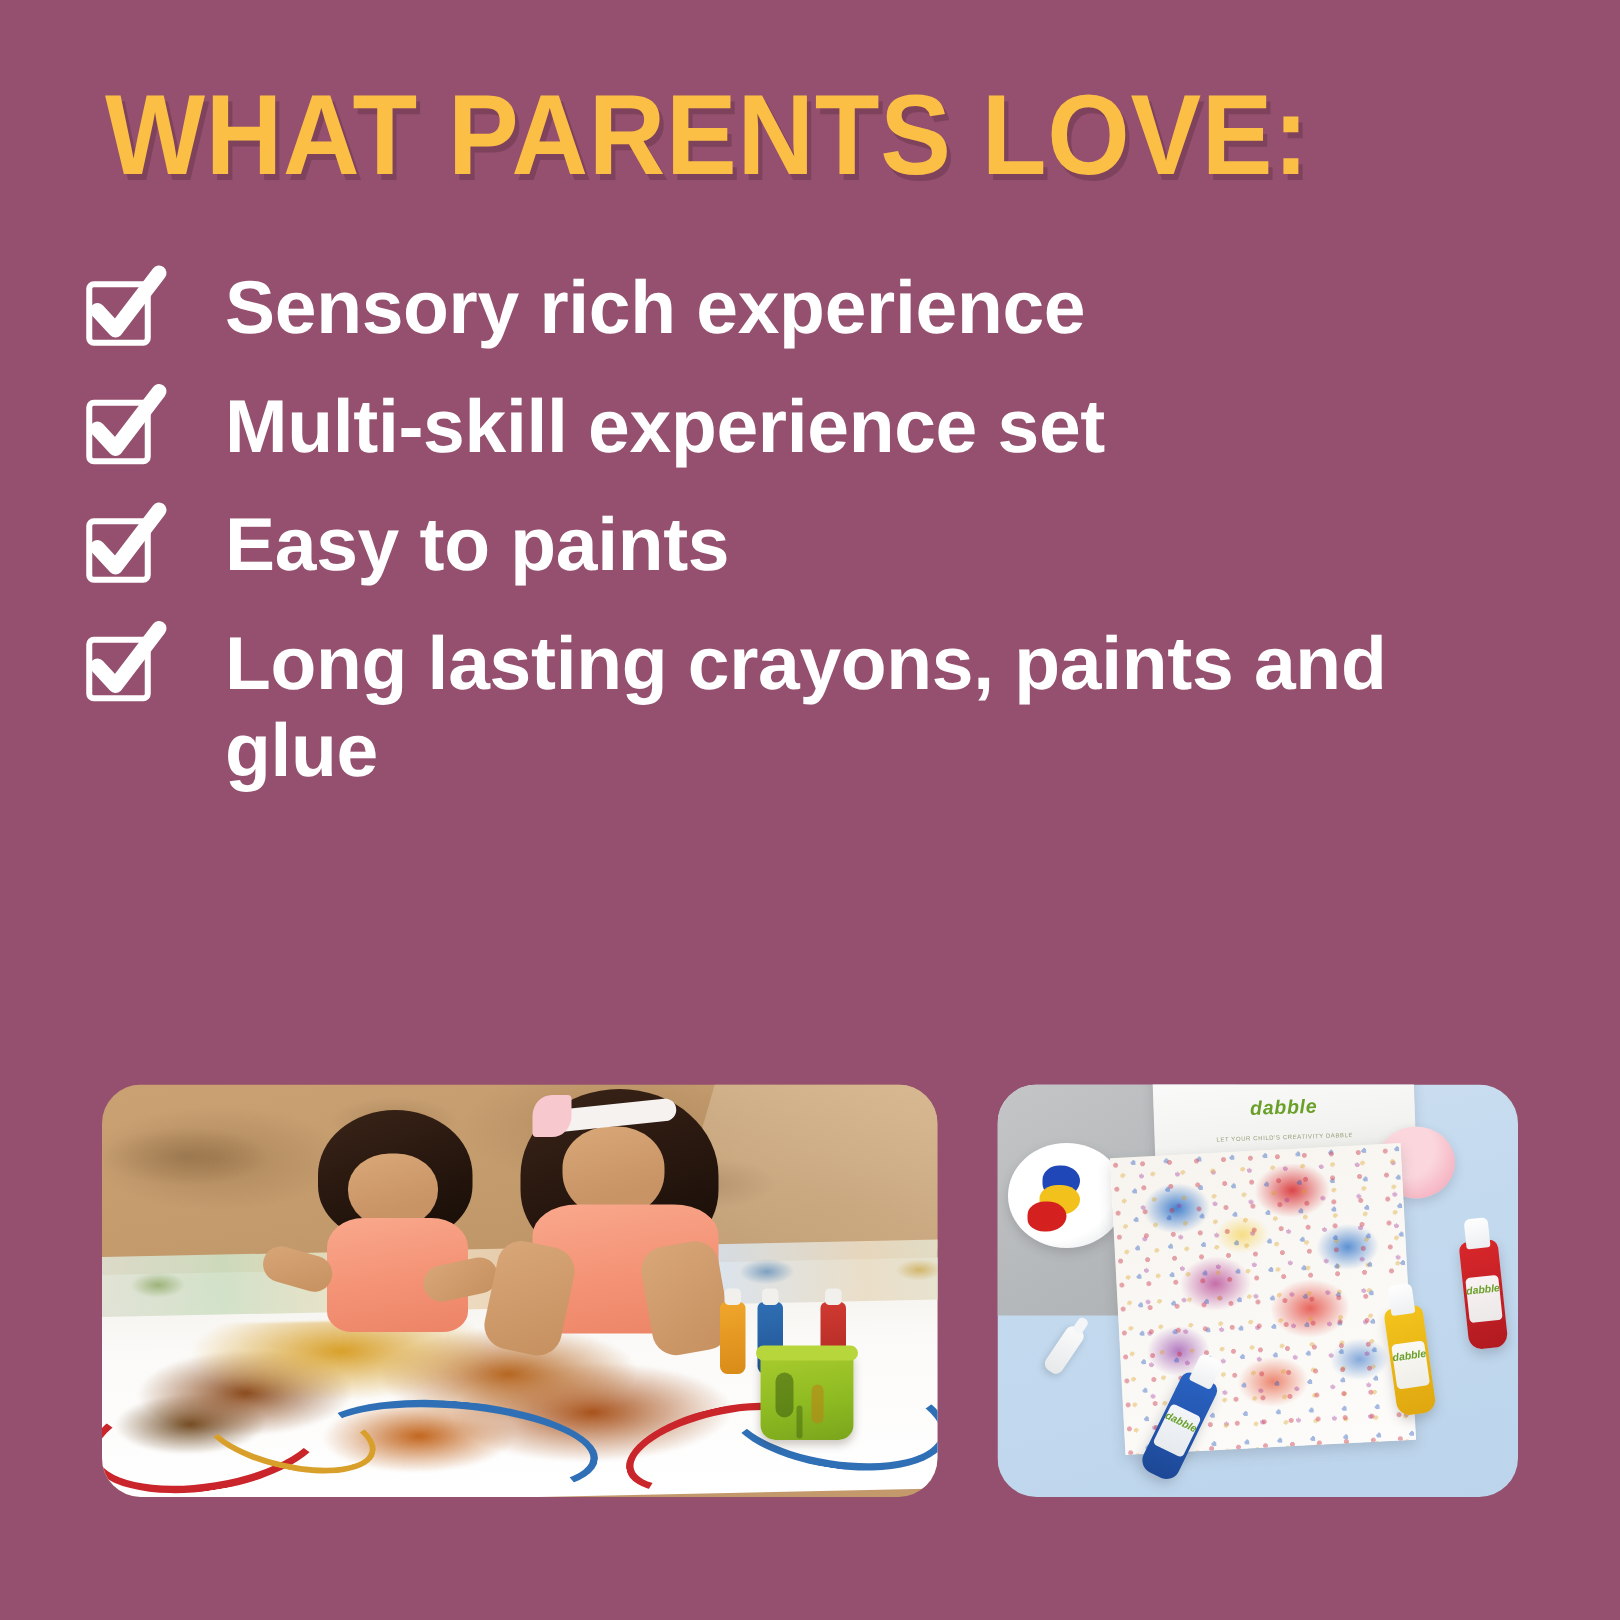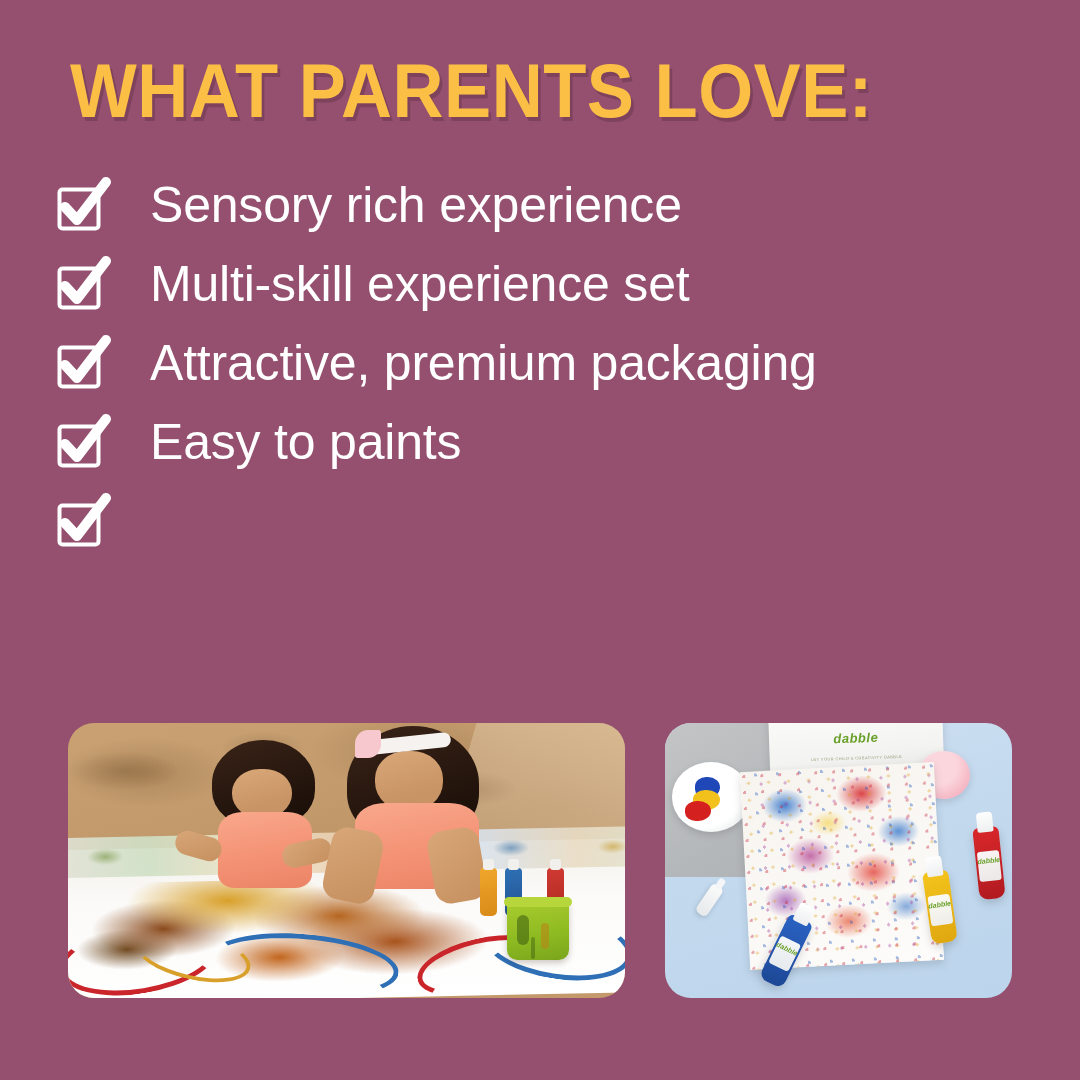--- a/index.html
+++ b/index.html
@@ -23,21 +23,21 @@
 
   
   .list{position:absolute;left:56px;top:176px;width:980px;}
   .item{position:relative;display:flex;align-items:flex-start;margin-bottom:21px;}
   .cbx{
     position:relative;flex:0 0 auto;
     width:52px;height:52px;margin-top:4px;margin-right:42px;
   }
   .cbx svg{display:block;width:52px;height:52px;overflow:visible;}
   .item-text{
-    color:#ffffff;font-weight:normal;
+    color:#ffffff;font-weight:bold;
     font-size:50px;line-height:58px;
     letter-spacing:-0.2px;
     max-width:870px;
   }
 
   
   .photo{
     position:absolute;border-radius:26px;overflow:hidden;
   }
   .photo-left{left:68px;top:723px;width:557px;height:275px;}
@@ -241,47 +241,39 @@
       <span class="cbx">
         <svg viewBox="0 0 52 52" xmlns="http://www.w3.org/2000/svg">
           <rect x="3.5" y="9.5" width="39" height="39" rx="3" fill="none" stroke="#ffffff" stroke-width="4"></rect>
           <path d="M9 27 L21 40 L50 2" fill="none" stroke="#ffffff" stroke-width="10" stroke-linecap="round" stroke-linejoin="round"></path>
         </svg>
       </span>
       <span class="item-text">Multi-skill experience set</span>
     </div>
 
 
-    <div class="item">
-      <span class="cbx">
-        <svg viewBox="0 0 52 52" xmlns="http://www.w3.org/2000/svg">
-          <rect x="3.5" y="9.5" width="39" height="39" rx="3" fill="none" stroke="#ffffff" stroke-width="4"></rect>
-          <path d="M9 27 L21 40 L50 2" fill="none" stroke="#ffffff" stroke-width="10" stroke-linecap="round" stroke-linejoin="round"></path>
-        </svg>
-      </span>
-      <span class="item-text">Attractive, premium packaging</span>
-    </div>
 
     <div class="item">
       <span class="cbx">
         <svg viewBox="0 0 52 52" xmlns="http://www.w3.org/2000/svg">
           <rect x="3.5" y="9.5" width="39" height="39" rx="3" fill="none" stroke="#ffffff" stroke-width="4"></rect>
           <path d="M9 27 L21 40 L50 2" fill="none" stroke="#ffffff" stroke-width="10" stroke-linecap="round" stroke-linejoin="round"></path>
         </svg>
       </span>
       <span class="item-text">Easy to paints</span>
     </div>
 
     <div class="item">
       <span class="cbx">
         <svg viewBox="0 0 52 52" xmlns="http://www.w3.org/2000/svg">
           <rect x="3.5" y="9.5" width="39" height="39" rx="3" fill="none" stroke="#ffffff" stroke-width="4"></rect>
           <path d="M9 27 L21 40 L50 2" fill="none" stroke="#ffffff" stroke-width="10" stroke-linecap="round" stroke-linejoin="round"></path>
         </svg>
       </span>
+      <span class="item-text">Long lasting crayons, paints and glue</span>
     </div>
 
   </div>
 
   <div class="photo photo-left">
     <div class="ph-inner">
       <div class="sand"></div>
       <div class="sand-ridge"></div>
       <div class="sand-shadow"></div>
 

